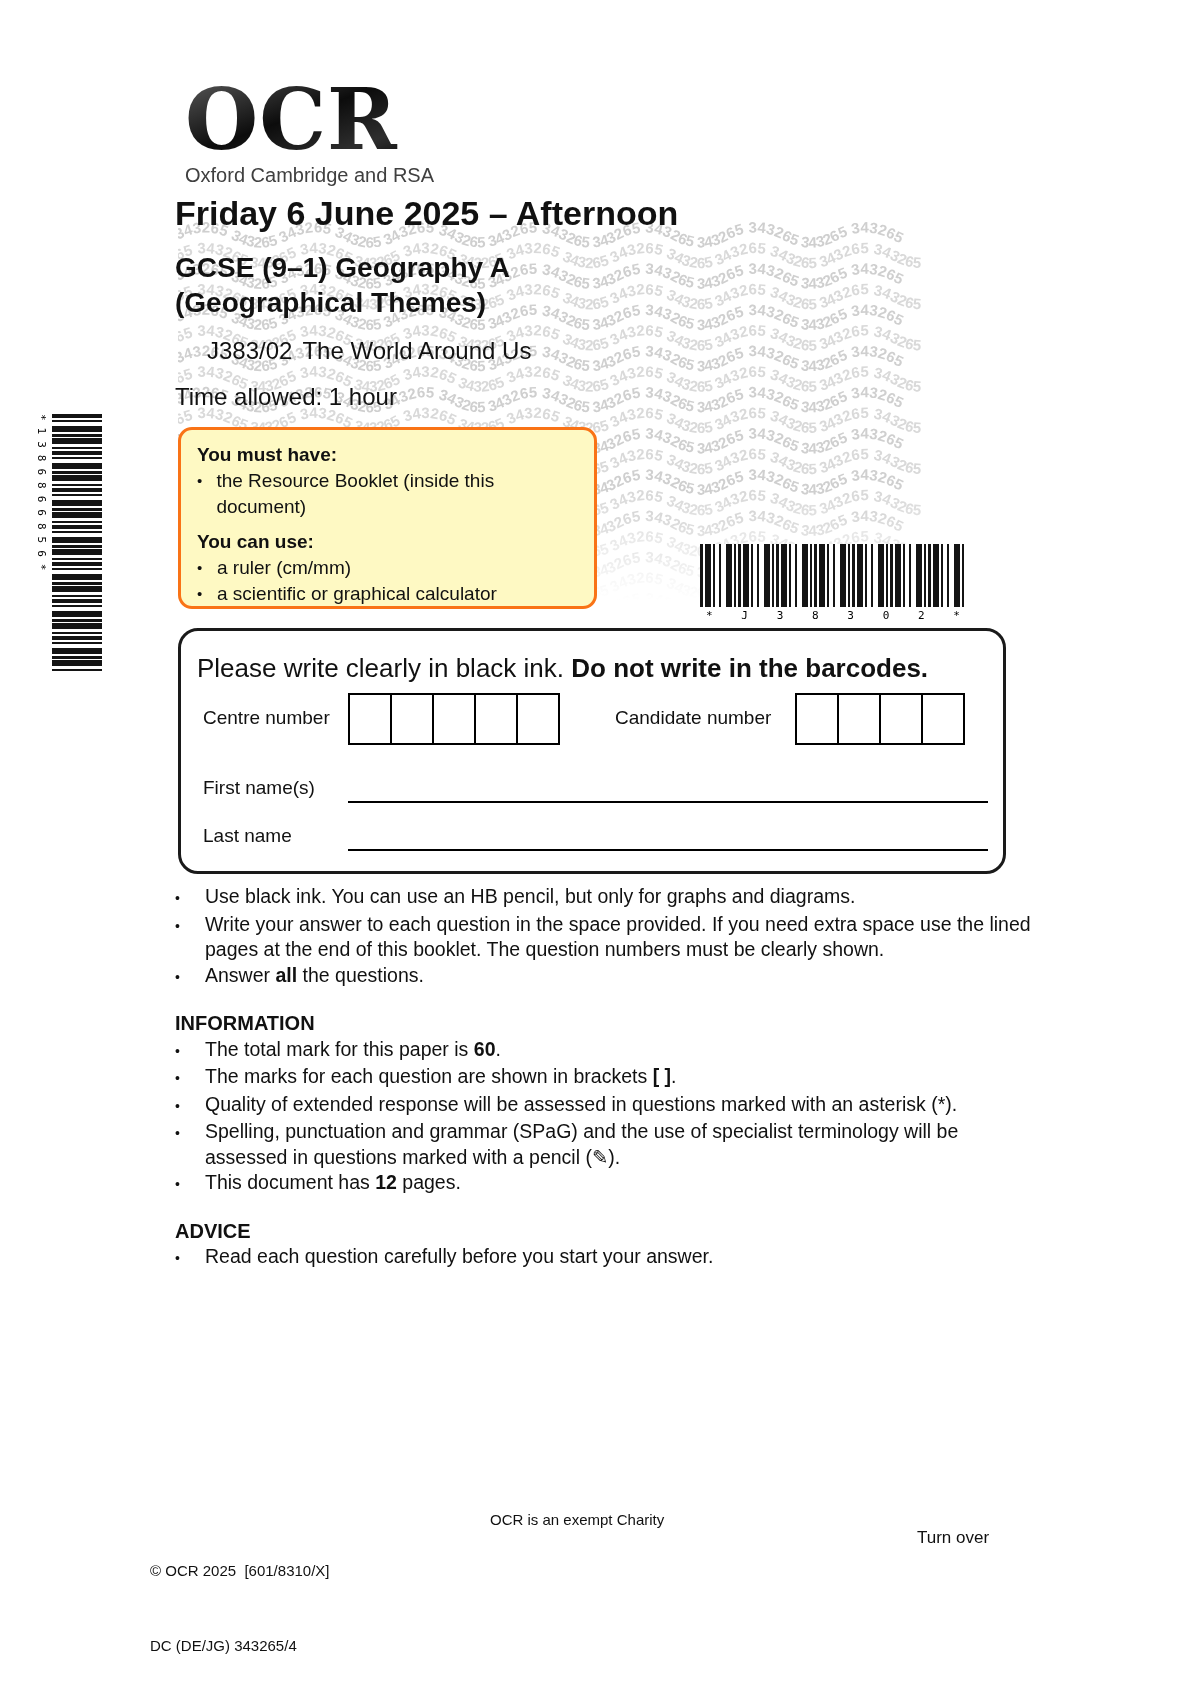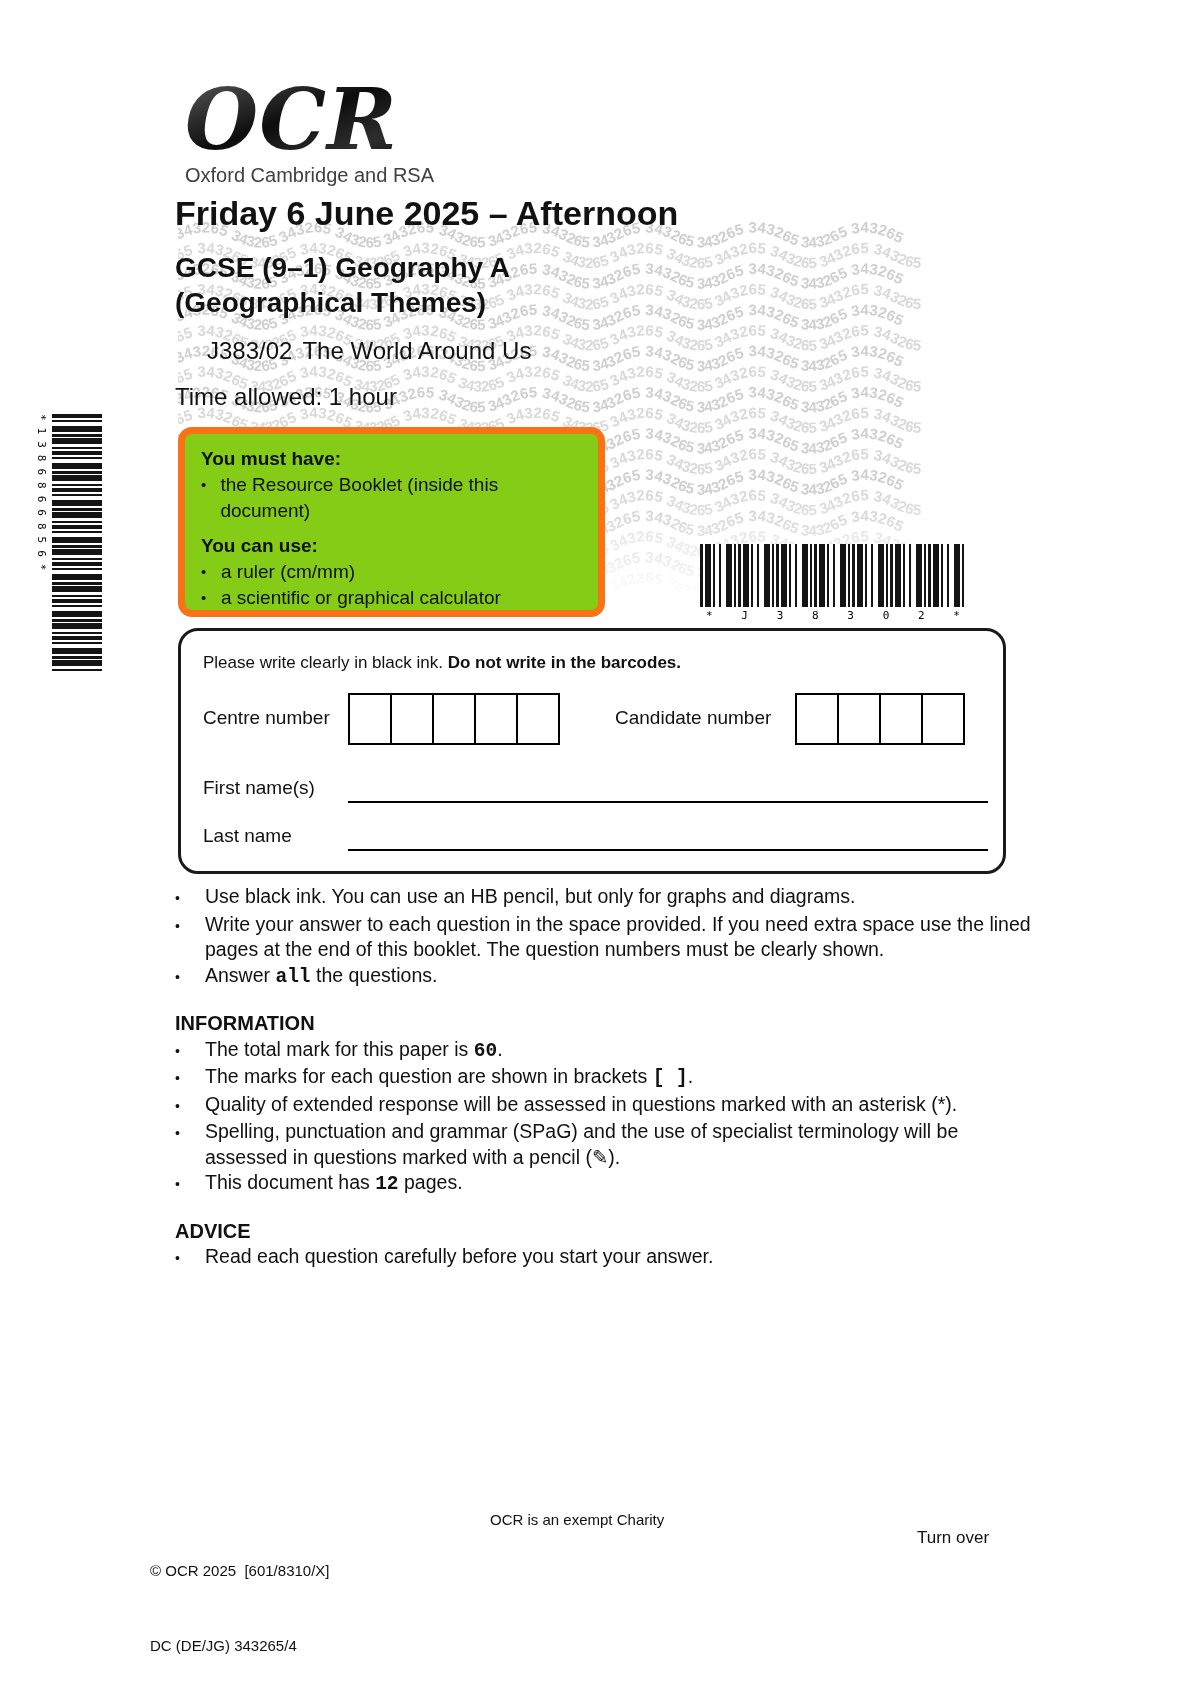--- a/index.html
+++ b/index.html
@@ -14,33 +14,33 @@
     z-index:0; pointer-events:none;
     -webkit-mask-image:linear-gradient(to bottom,#000 72%,transparent 100%);
     mask-image:linear-gradient(to bottom,#000 72%,transparent 100%);
   }
   
   .logo-block{position:absolute; left:185px; top:78px; z-index:2;}
   .logo-text{
     font-family:"DejaVu Serif", serif; font-weight:bold; font-size:84px; line-height:84px;
     letter-spacing:1px;
     background:linear-gradient(160deg,#5a5a5a 0%,#0c0c0c 45%,#2e2e2e 75%,#000 100%);
-    -webkit-background-clip:text; background-clip:text; color:transparent;font-style:italic;
+    -webkit-background-clip:text; background-clip:text; color:transparent;
   }
   .logo-tagline{font-size:20px; color:#404040; margin-top:2px; letter-spacing:0px;}
   
   .h-date{position:absolute; left:175px; top:194px; font-size:34px; font-weight:bold; z-index:2; white-space:nowrap;}
   .h-qual{position:absolute; left:175px; top:250px; font-size:28px; font-weight:bold; line-height:35px; z-index:2;}
   .h-paper{position:absolute; left:175px; top:337px; font-size:24px; z-index:2; white-space:nowrap;}
   .h-paper .code{font-weight:normal; margin-right:10px;margin-left:32px;}
   .h-time{position:absolute; left:175px; top:383px; font-size:24px; font-weight:normal; z-index:2;}
   
   .materials-box{
     position:absolute; left:178px; top:427px; width:381px; height:152px;
-    background:#84cc16; border:7px solid #f97316; border-radius:14px; z-index:2;
+    background:#fef9c3; border:3px solid #f97316; border-radius:14px; z-index:2;
     padding:12px 16px; font-size:19px; line-height:26px;
   }
   .materials-box .bold{font-weight:bold;}
   .materials-box .item{display:flex;}
   .materials-box .item .dot{width:20px; font-size:15px;}
   .materials-box .gap{height:9px;}
   
   .v-barcode-text{
     position:absolute; left:30px; top:414px; height:258px; width:18px; z-index:2;
     writing-mode:vertical-rl; font-family:"DejaVu Sans Mono", monospace;
@@ -63,34 +63,34 @@
   .h-barcode-text{
     position:absolute; left:700px; top:609px; width:266px; z-index:2;
     display:flex; justify-content:space-between; padding:0 6px; box-sizing:border-box;
     font-family:"DejaVu Sans Mono", monospace; font-size:11px; color:#000; background:#fff;
   }
   
   .candidate-box{
     position:absolute; left:178px; top:628px; width:822px; height:240px;
     border:3px solid #1a1a1a; border-radius:20px; background:#fff; z-index:2;
   }
-  .cb-notice{position:absolute; left:22px; top:22px; font-size:17px;}
+  .cb-notice{position:absolute; left:16px; top:22px; font-size:26px;}
   .cb-notice .bold{font-weight:bold;}
   .cb-label{position:absolute; font-size:19px;}
   .cells{position:absolute; display:flex;}
   .cell{width:40px; height:48px; border:2px solid #000; background:#fff; margin-left:-2px;}
   .cell:first-child{margin-left:0;}
   .name-line{position:absolute; border-bottom:2px solid #000;}
   
   .sections{position:absolute; left:175px; top:884px; width:860px; z-index:2; font-size:19.5px; line-height:25.5px;}
   .sec-heading{font-weight:bold; font-size:20px; margin-top:0px;}
   .li{display:flex;}
   .li .dot{width:30px; flex:0 0 30px; font-size:14px; padding-top:2px;}
   .li .li-text{flex:1;}
-  .b{font-weight:bold;font-family:Liberation Mono, monospace;}
+  .b{font-weight:bold;}
   .sec-space{height:21px;}
   .pencil{font-family:"DejaVu Sans", sans-serif;}
   
   .footer-left{position:absolute; left:150px; top:1508px; font-size:15px; line-height:25px; z-index:2; white-space:pre-wrap;}
   .footer-center{position:absolute; left:490px; top:1511px; font-size:15px; z-index:2;}
   .footer-right{position:absolute; left:917px; top:1528px; font-size:17px; font-weight:normal; z-index:2;}
 </style>
 </head>
 <body>
 

